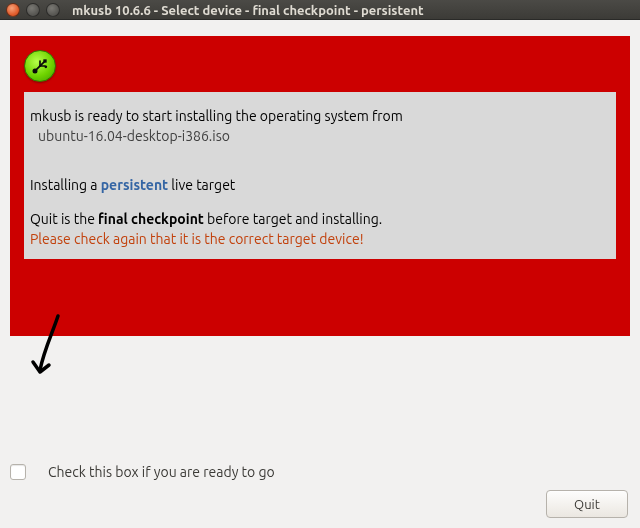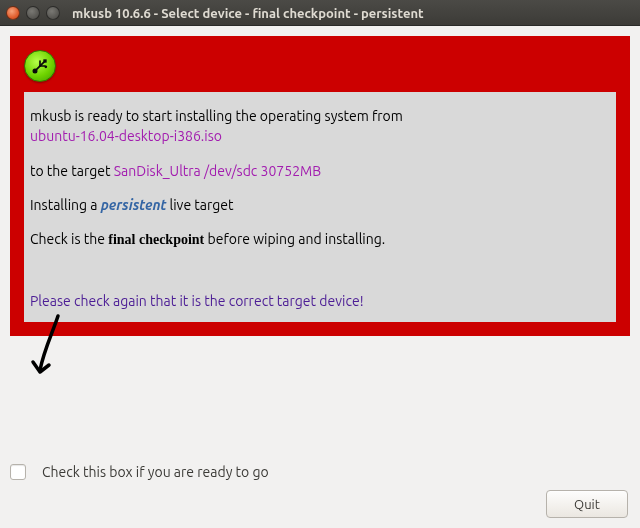--- a/index.html
+++ b/index.html
@@ -5,21 +5,21 @@
   * { box-sizing: border-box; margin: 0; padding: 0; }
   body {
     font-family: "Ubuntu", "Liberation Sans", sans-serif;
     font-size: 14px;
     width: 640px;
     height: 528px;
     background: #f2f1f0;
     overflow: hidden;
   }
   .titlebar {
-    height: 26px;
+    height: 20px;
     background: linear-gradient(to bottom, #4b4a46 0%, #3c3b37 100%);
     display: flex;
     align-items: center;
     padding: 0 6px;
     gap: 6px;
     border-bottom: 1px solid #2a2a28;
   }
   .tbtn {
     width: 14px; height: 14px; border-radius: 50%;
     border: 1px solid rgba(0,0,0,0.5);
@@ -53,34 +53,34 @@
     margin-bottom: 10px;
     box-shadow: 0 1px 2px rgba(0,0,0,0.3);
   }
   .msgbox {
     background: #d9d9d9;
     margin-top: 6px;
     padding: 14px 6px 10px 6px;
     line-height: 1.45;
     font-size: 14px;
   }
-  .msgbox .blue { color: #a21caf; }
-  .msgbox .blue-bold { color: #3465a4; font-weight: bold; font-style: italic; }
-  .msgbox .black-bold { color: #000; font-weight: bold; font-family: Liberation Serif, serif; }
-  .msgbox .redtxt { color: #4c1d95; margin-top: 41px; }
+  .msgbox .blue { color: #404040; margin-left: 8px; }
+  .msgbox .blue-bold { color: #3465a4; font-weight: bold; }
+  .msgbox .black-bold { color: #000; font-weight: bold; }
+  .msgbox .redtxt { color: #c2410c; }
   .arrow-wrap {
     position: absolute;
     left: 20px;
     top: 276px;
   }
   .bottom-row {
     position: absolute;
     left: 10px; right: 10px;
     bottom: 48px;
-    display: flex; align-items: flex-end; gap: 16px;
+    display: flex; align-items: flex-end; gap: 22px;
   }
   .checkbox {
     width: 16px; height: 16px;
     background: #fff;
     border: 1px solid #b6b2ab;
     border-radius: 3px;
     box-shadow: inset 0 1px 1px rgba(0,0,0,0.1);
   }
   .cb-label { font-size: 14px; color: #3c3b37; }
   .btnrow {
@@ -124,30 +124,27 @@
           <rect x="16" y="4" width="4" height="4" fill="#0a0a0a" stroke="none"></rect>
           <circle cx="19" cy="13" r="1.6" fill="#0a0a0a" stroke="none"></circle>
         </g>
       </svg>
     </div>
 
     <div class="msgbox">
       <div>mkusb is ready to start installing the operating system from</div>
       <div class="blue">ubuntu-16.04-desktop-i386.iso</div>
       <div style="height:14px"></div>
-      <div>
-        <span>to the target </span><span class="blue">SanDisk_Ultra /dev/sdc 30752MB</span>
-      </div>
       <div style="height:14px"></div>
       <div>
         <span>Installing a </span><span class="blue-bold">persistent</span><span> live target</span>
       </div>
       <div style="height:14px"></div>
       <div>
-        <span>Check is the </span><span class="black-bold">final checkpoint</span><span> before wiping and installing.</span>
+        <span>Quit is the </span><span class="black-bold">final checkpoint</span><span> before target and installing.</span>
       </div>
       <div class="redtxt">Please check again that it is the correct target device!</div>
     </div>
 
     <div class="arrow-wrap">
       <svg width="40" height="70" viewBox="0 0 40 70">
         <path d="M28 4 C 22 22, 14 38, 10 58" stroke="#000" stroke-width="3.5" fill="none" stroke-linecap="round"></path>
         <path d="M3 50 L10 60 L19 53" stroke="#000" stroke-width="3.5" fill="none" stroke-linecap="round" stroke-linejoin="round"></path>
       </svg>
     </div>

